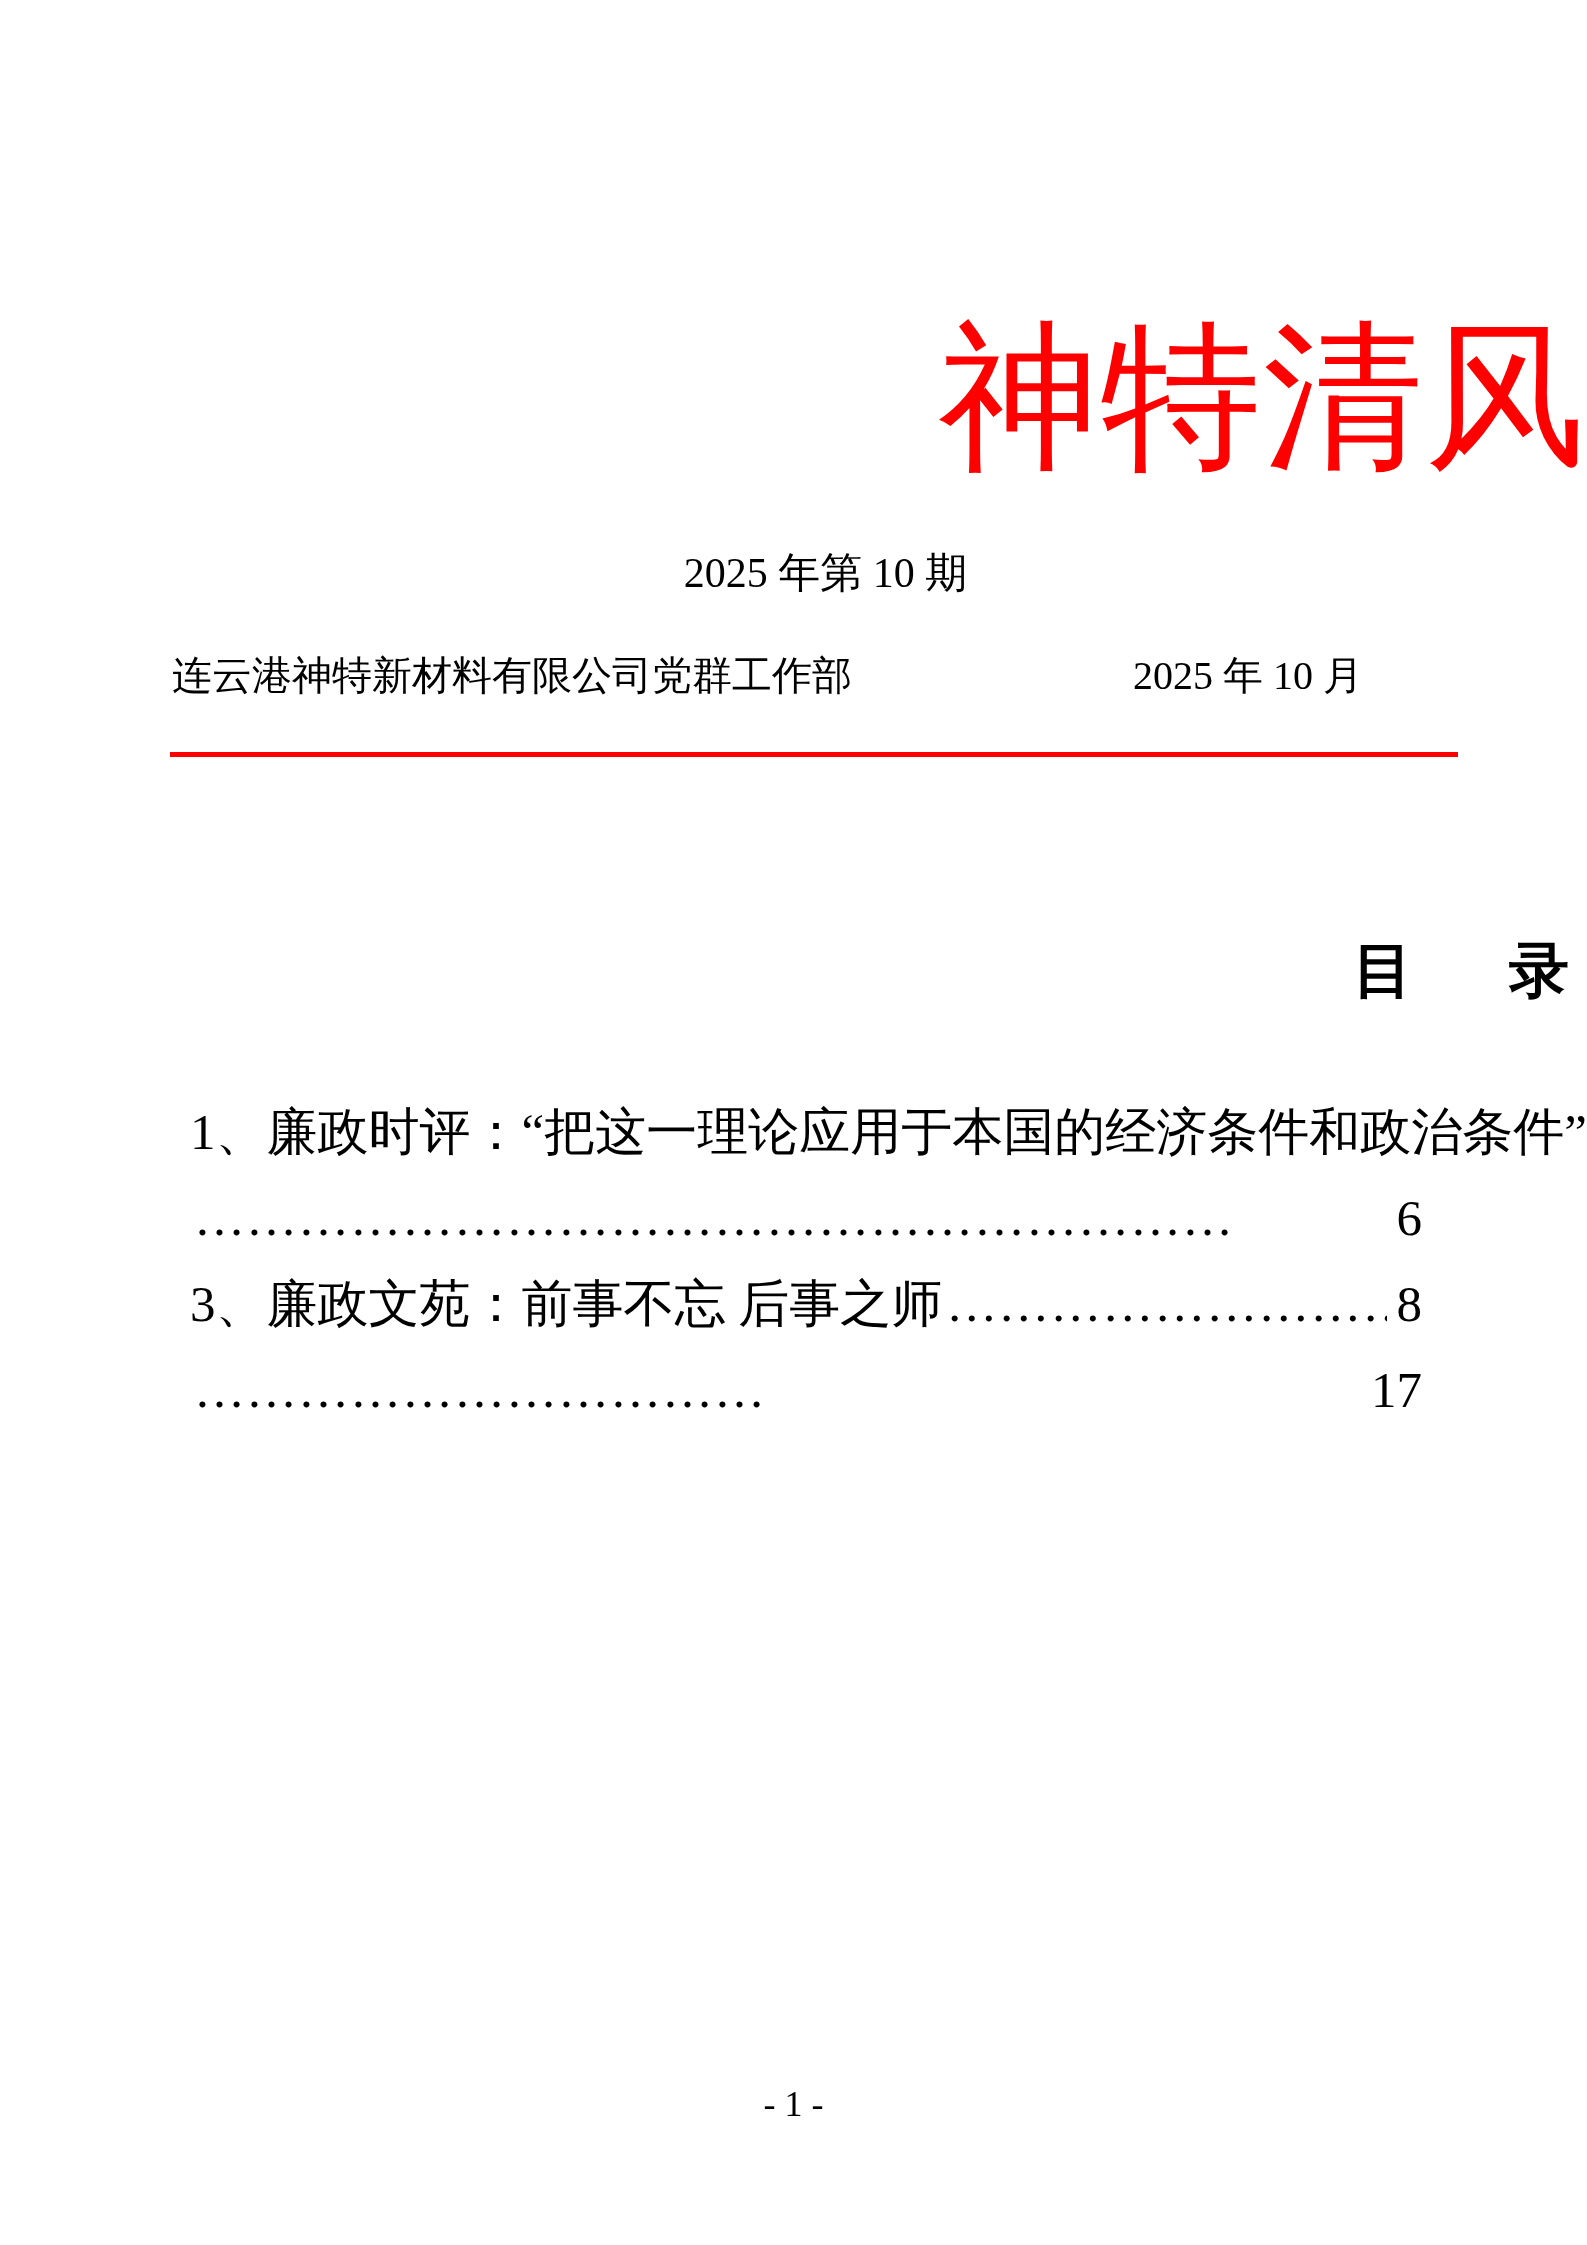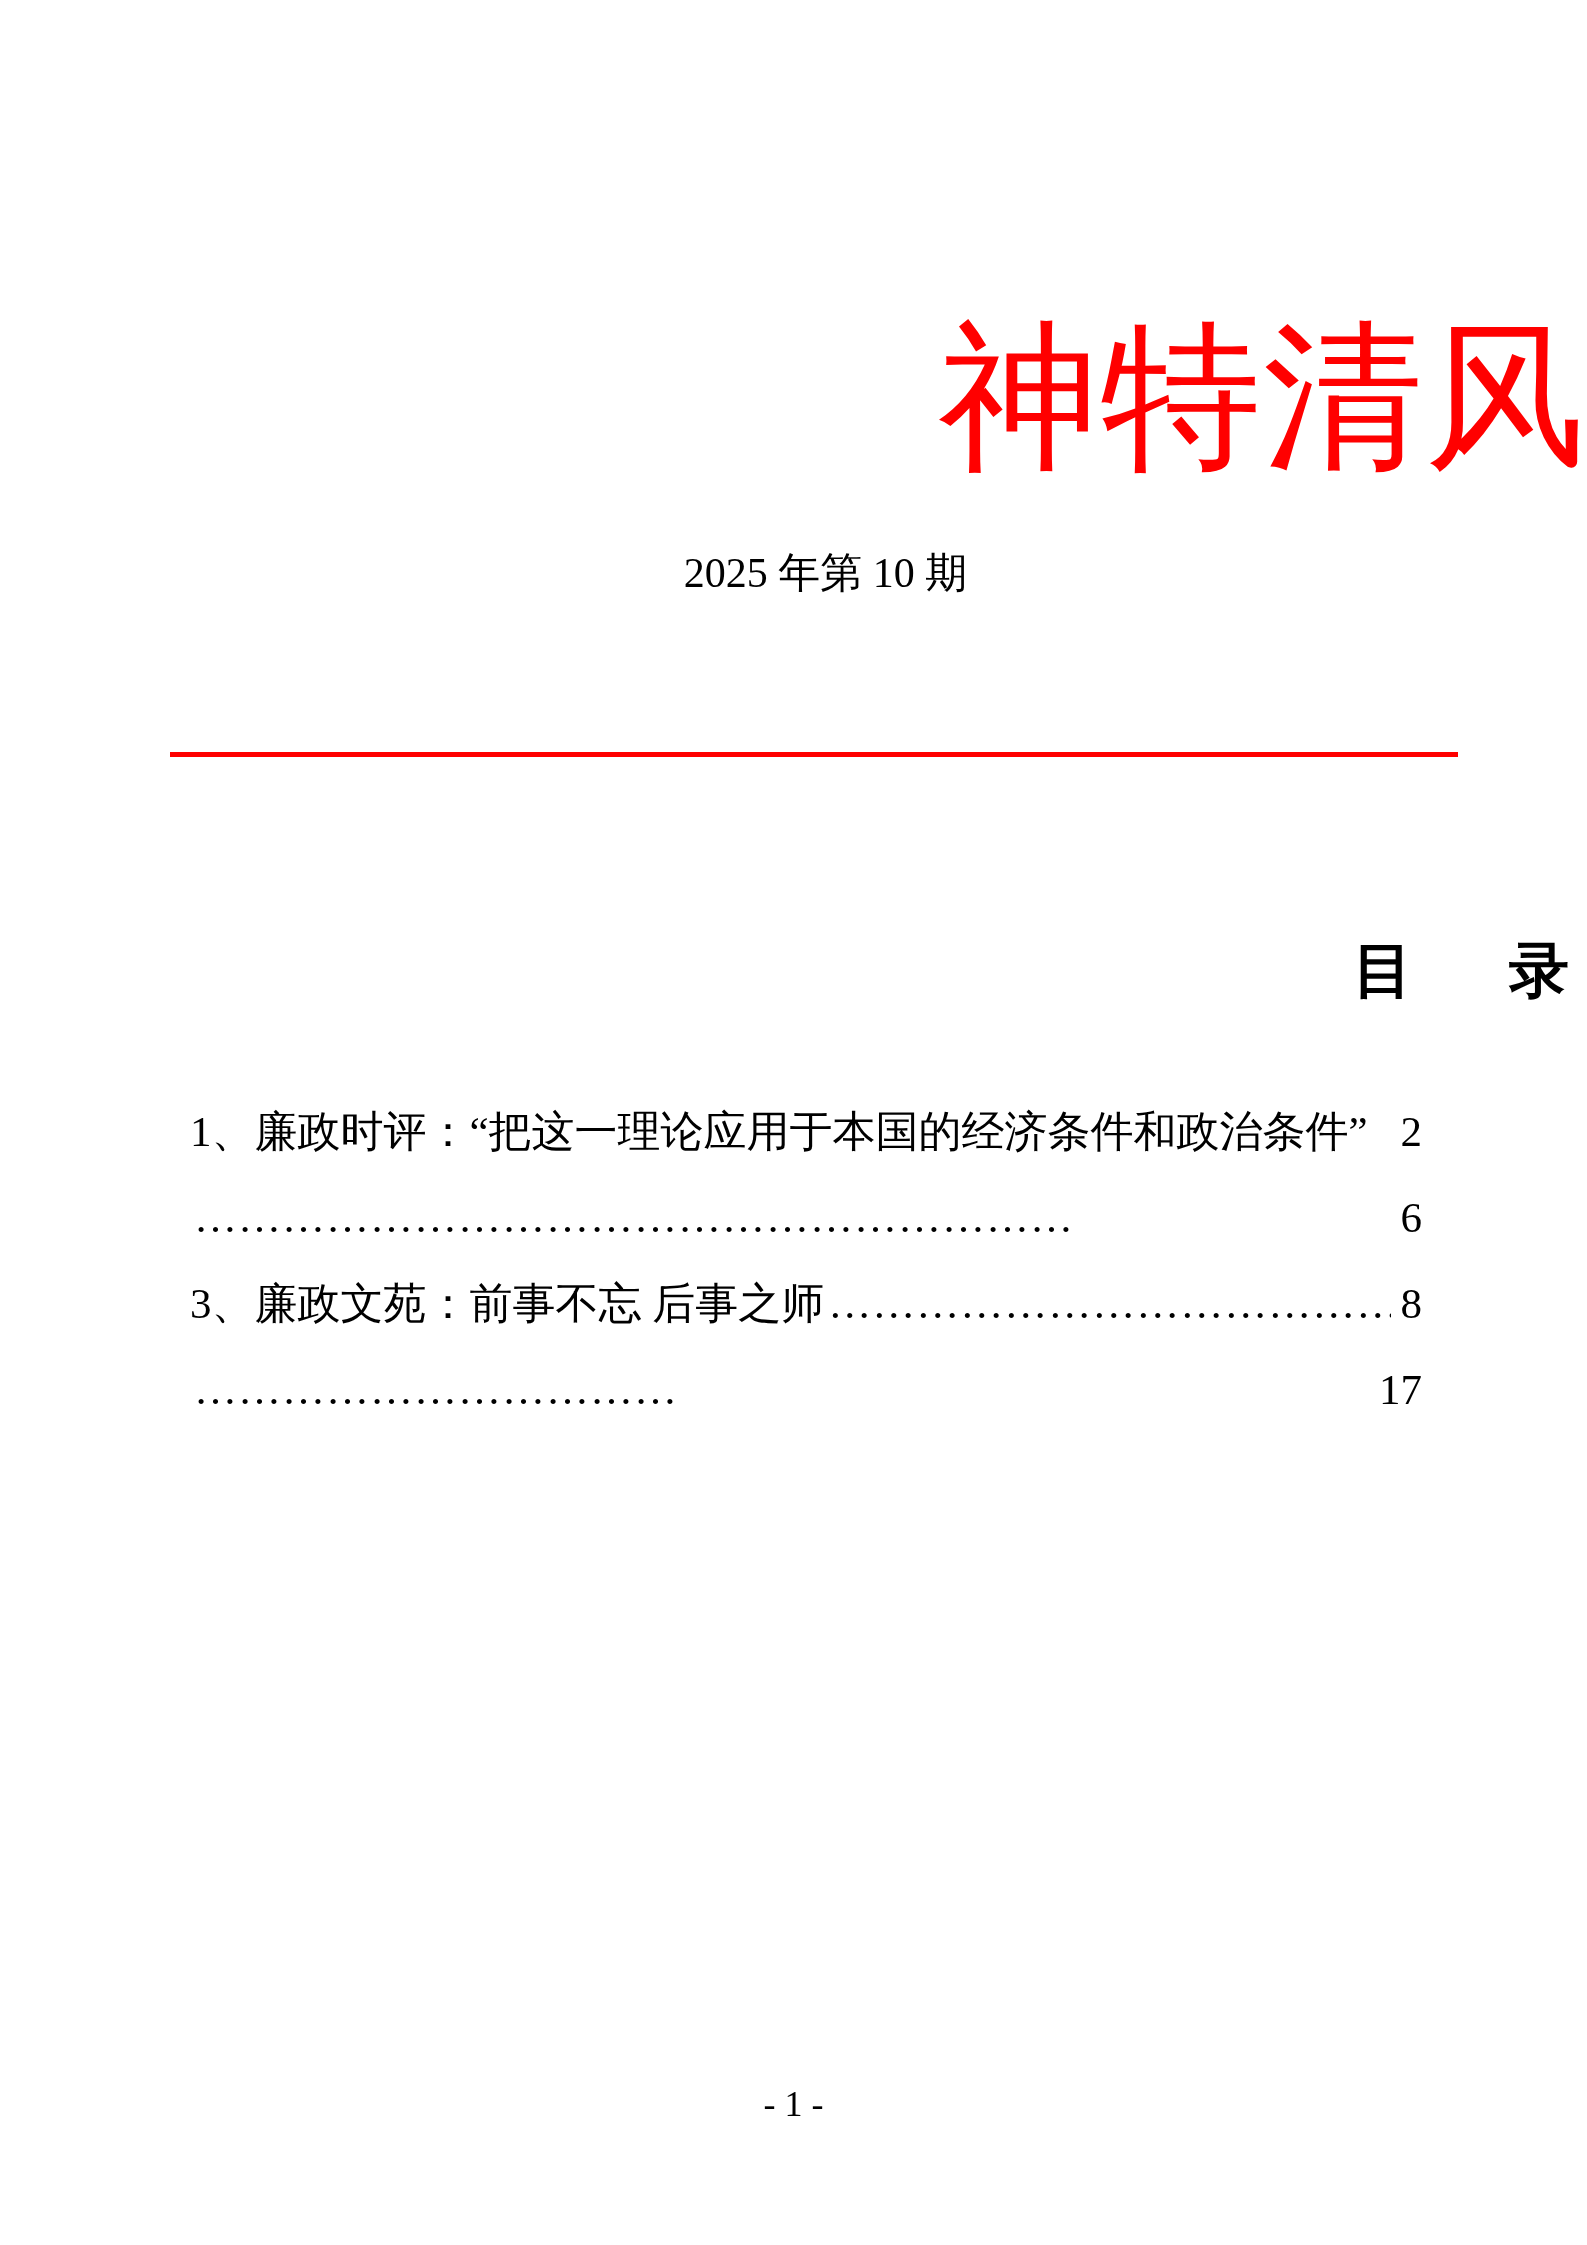--- a/index.html
+++ b/index.html
@@ -73,21 +73,21 @@
   }
   .toc-list {
     position: absolute;
     top: 1108px;
     left: 190px;
     right: 165px;
   }
   .toc-entry {
     display: flex;
     align-items: flex-start;
-    font-size: 43px;
+    font-size: 51px;
     line-height: 48px;
     margin-bottom: 38px;
     white-space: pre;
   }
   .toc-entry-label {
     flex: 0 0 auto;
     white-space: pre;
   }
   .toc-leader {
     flex: 1 1 auto;
@@ -114,20 +114,24 @@
 </style>
 </head>
 <body>
 
 <div class="page">
 
   <div class="masthead-title">神特清风</div>
 
   <div class="issue-line">2025 年第 10 期</div>
 
+  <div class="publisher-row">
+    <span>连云港神特新材料有限公司党群工作部</span>
+    <span>2025 年 10 月</span>
+  </div>
 
   <div class="red-rule"></div>
 
   <div class="toc-heading">目　录</div>
 
   <div class="toc-list">
 
     <div class="toc-entry">
       <span class="toc-entry-label">1、廉政时评：“把这一理论应用于本国的经济条件和政治条件”</span>
       <span class="toc-leader"></span>

